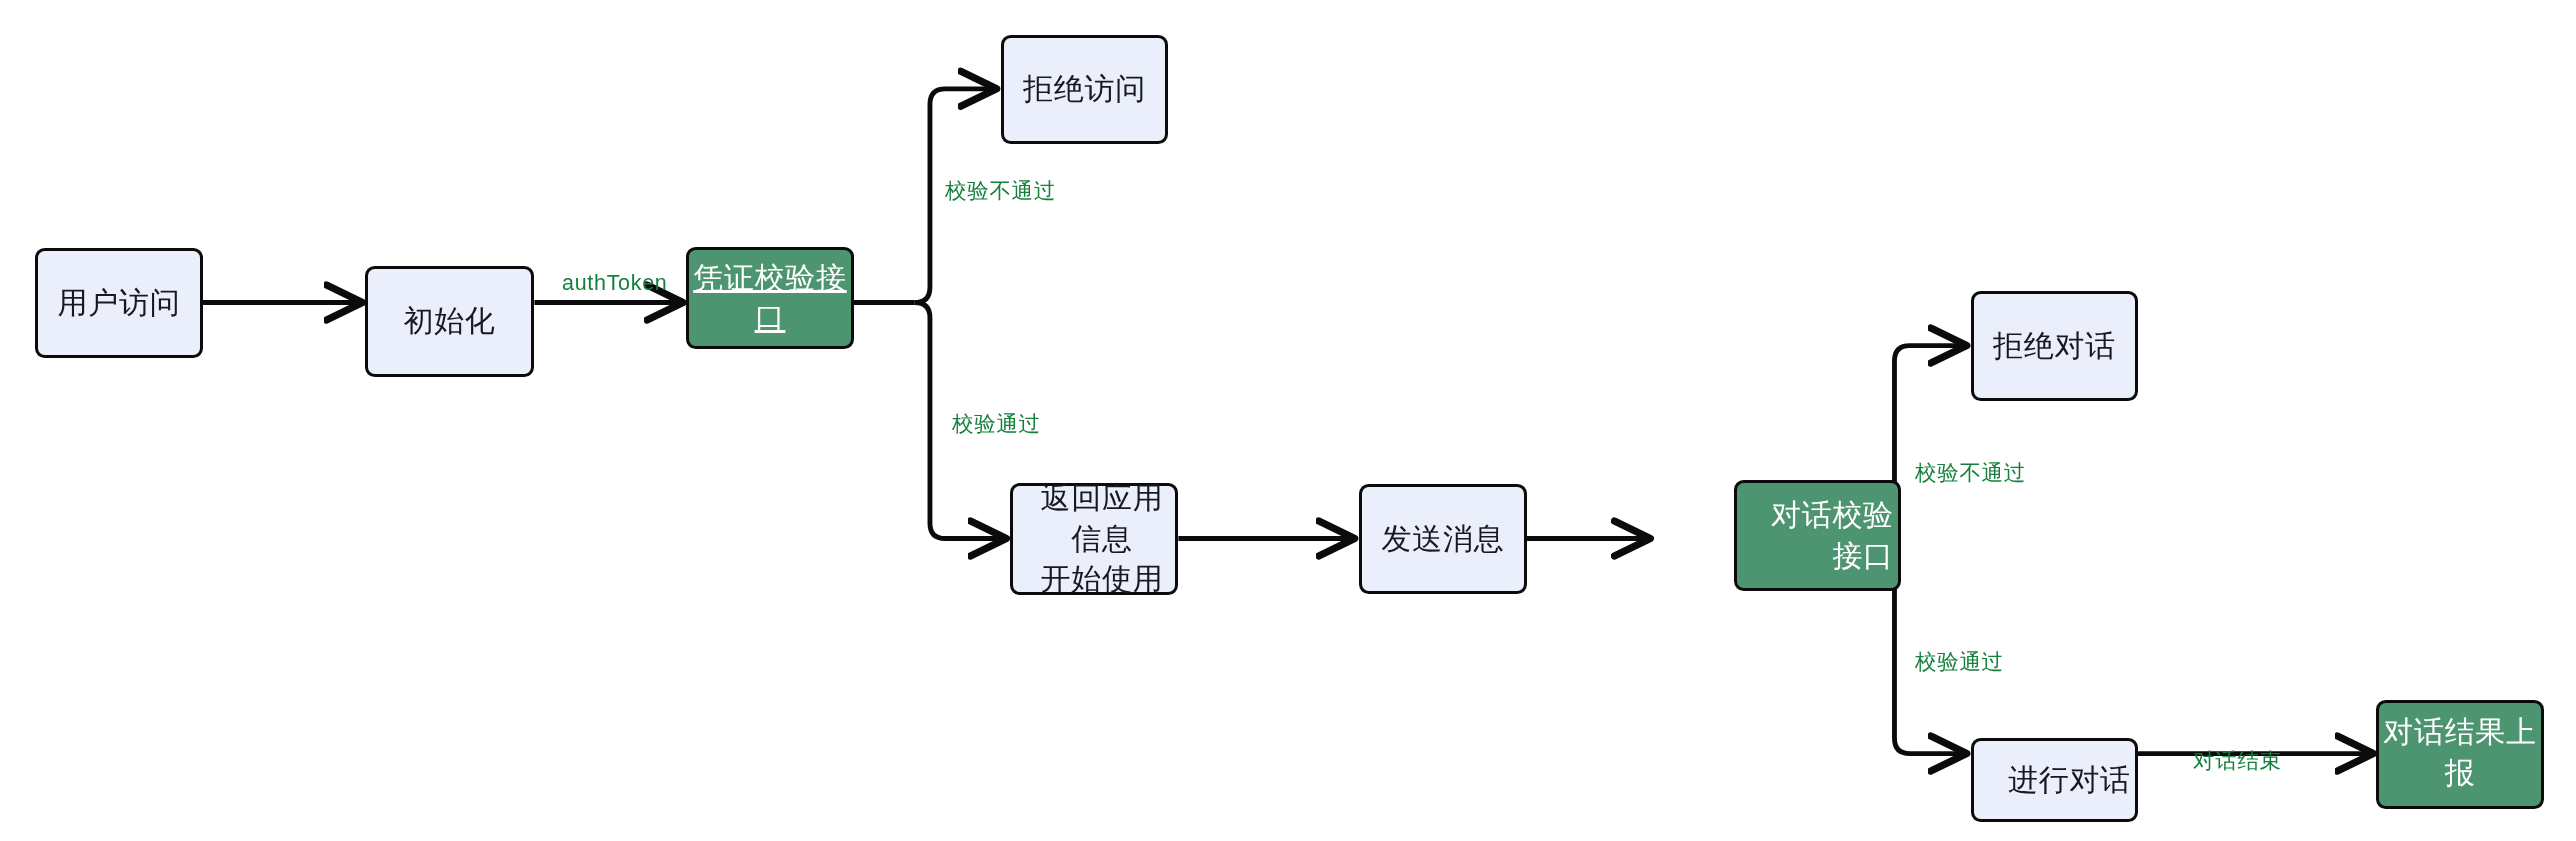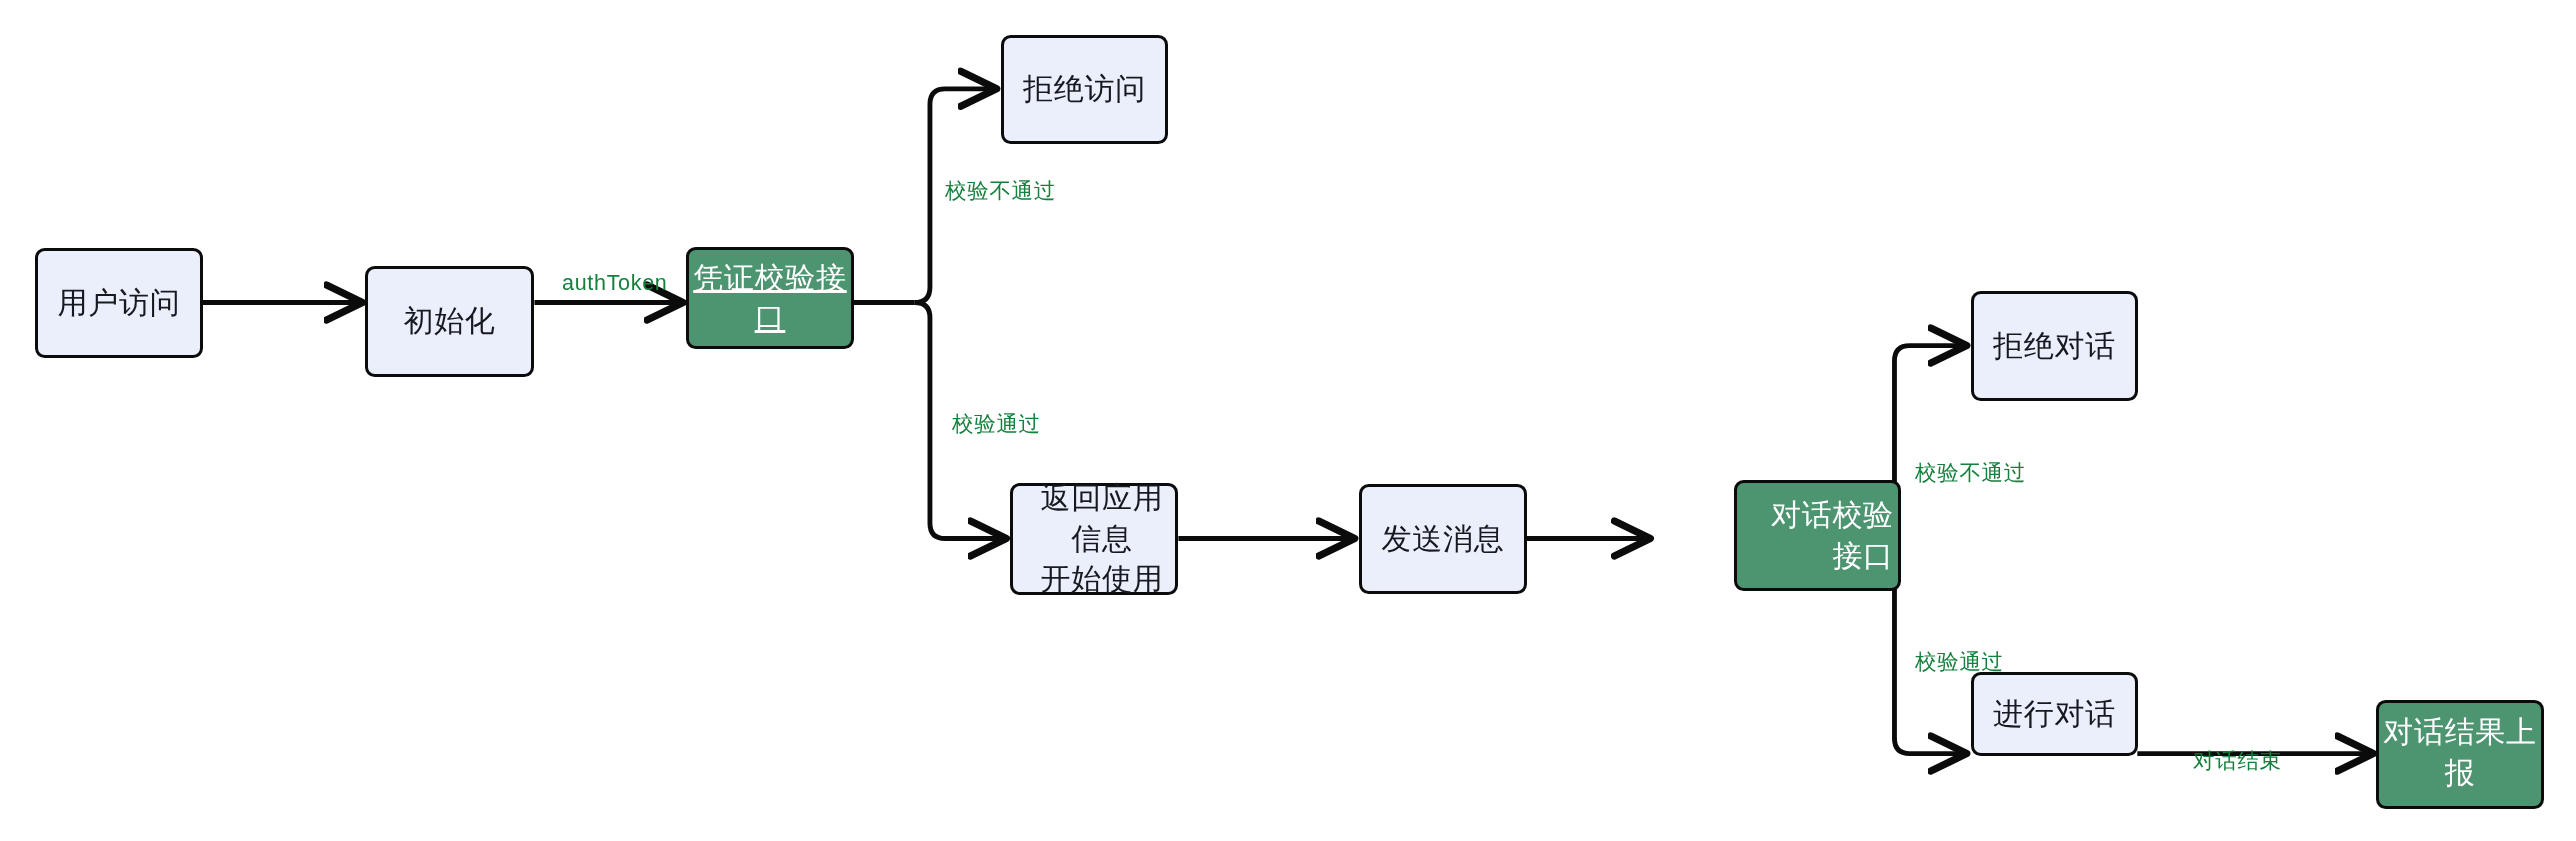--- a/index.html
+++ b/index.html
@@ -121,21 +121,21 @@
   </div>
 
   <div class="node node-green" style="left:1734px; top:480px; width:167px; height:111px;text-align:right;">
     <span class="node-label">对话校验接口</span>
   </div>
 
   <div class="node node-blue" style="left:1971px; top:291px; width:167px; height:110px;">
     <span class="node-label">拒绝对话</span>
   </div>
 
-  <div class="node node-blue" style="left:1971px; top:672px; width:167px; height:84px;">
+  <div class="node node-blue" style="left:1971px; top:738px; width:167px; height:84px;justify-content:flex-end;">
     <span class="node-label">进行对话</span>
   </div>
 
   <div class="node node-green" style="left:2376px; top:700px; width:168px; height:109px;font-family:Liberation Mono, monospace;">
     <span class="node-label">对话结果上报</span>
   </div>
 
   <div class="edge-label" style="left:562px; top:271px;">authToken</div>
 
   <div class="edge-label" style="left:945px; top:176px;">校验不通过</div>

